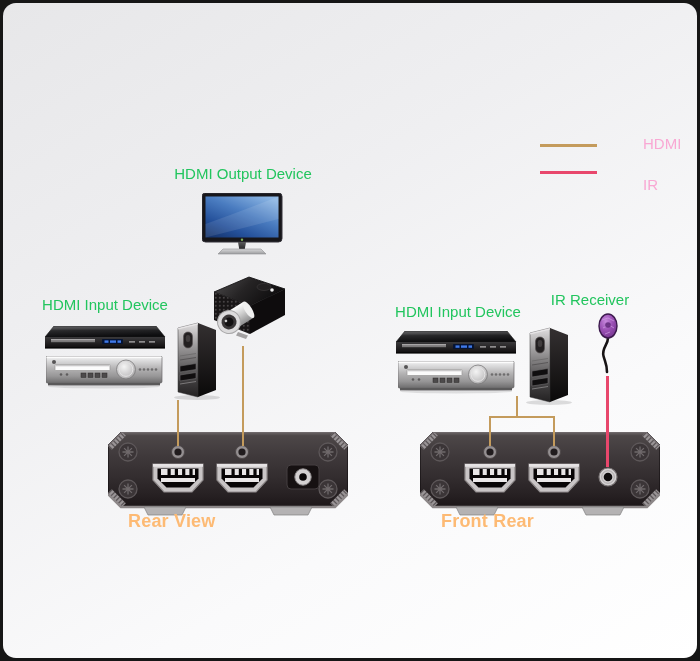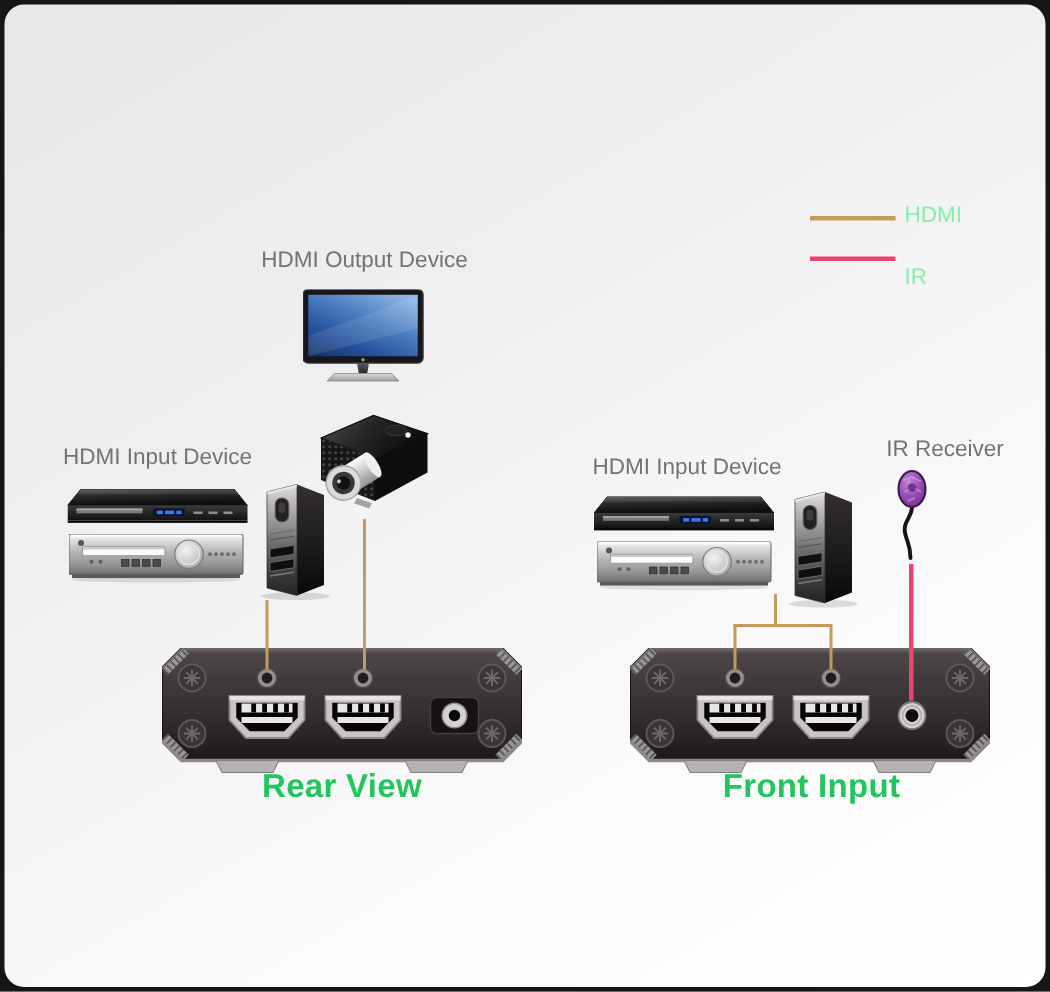--- a/index.html
+++ b/index.html
@@ -1,22 +1,22 @@
 <!DOCTYPE html>
 <html><head>
 <meta charset="utf-8">
 <style>
   html,body{margin:0;padding:0;}
   .canvas{position:relative;width:700px;height:661px;background:#161616;font-family:"Liberation Sans",sans-serif;overflow:hidden;}
   .card{position:absolute;left:3px;top:3px;right:3px;bottom:3px;border-radius:13px;
         background:linear-gradient(150deg,#e7e7e9 0%,#efeff1 35%,#fafafb 70%,#ffffff 100%);}
   .abs{position:absolute;}
-  .label{position:absolute;font-size:15px;color:#737373;text-align:center;line-height:1.1;}
-  .caption{position:absolute;font-size:22px;font-weight:700;color:#22c55e;text-align:center;letter-spacing:.2px;}
-  .legend-label{position:absolute;font-size:15px;color:#86efac;}
+  .label{position:absolute;font-size:15px;color:#22c55e;text-align:center;line-height:1.1;}
+  .caption{position:absolute;font-size:18px;font-weight:700;color:#fdba74;text-align:left;letter-spacing:.2px;}
+  .legend-label{position:absolute;font-size:15px;color:#f9a8d4;margin-left:40px;}
   .swatch{position:absolute;height:3px;width:57px;}
   .vline{position:absolute;width:2px;}
   .hline{position:absolute;height:2px;}
   .irline{position:absolute;width:3px;}
   svg{display:block;}
 </style>
 </head>
 <body>
 
 <div class="canvas">
@@ -274,28 +274,28 @@
   <div class="label" style="left:367px;top:304px;width:182px">HDMI Input Device</div>
   <svg class="abs" style="left:396px;top:331px" width="121" height="27">
       <use href="#g-dvd"></use>
     </svg>
   <svg class="abs" style="left:398px;top:361px" width="118" height="34">
       <use href="#g-amp"></use>
     </svg>
   <svg class="abs" style="left:522px;top:325px" width="52" height="81">
       <use href="#g-pc"></use>
     </svg>
-  <div class="label" style="left:568px;top:292px;width:124px">IR Receiver</div>
+  <div class="label" style="left:528px;top:292px;width:124px">IR Receiver</div>
   <svg class="abs" style="left:596px;top:312px" width="30" height="64">
       <use href="#g-ir"></use>
     </svg>
 
   <svg class="abs" style="left:420px;top:432px" width="240" height="86">
     <use href="#g-panel-base"></use>
     <use href="#g-minijack" x="188" y="45"></use>
   </svg>
   <div class="vline" style="left: 516px; top: 396px; height: 22px; background: rgb(196, 155, 92);"></div>
   <div class="hline" style="left: 489px; top: 416px; width: 65px; background: rgb(196, 155, 92);"></div>
   <div class="vline" style="left: 489px; top: 416px; height: 30px; background: rgb(196, 155, 92);"></div>
   <div class="vline" style="left: 553px; top: 416px; height: 30px; background: rgb(196, 155, 92);"></div>
   <div class="irline" style="left: 606px; top: 376px; height: 91px; background: rgb(232, 71, 108);"></div>
-  <div class="caption" style="left:441px;top:511px;width:200px">Front Input</div>
+  <div class="caption" style="left:441px;top:511px;width:200px">Front Rear</div>
 </div>
 
 </body></html>

